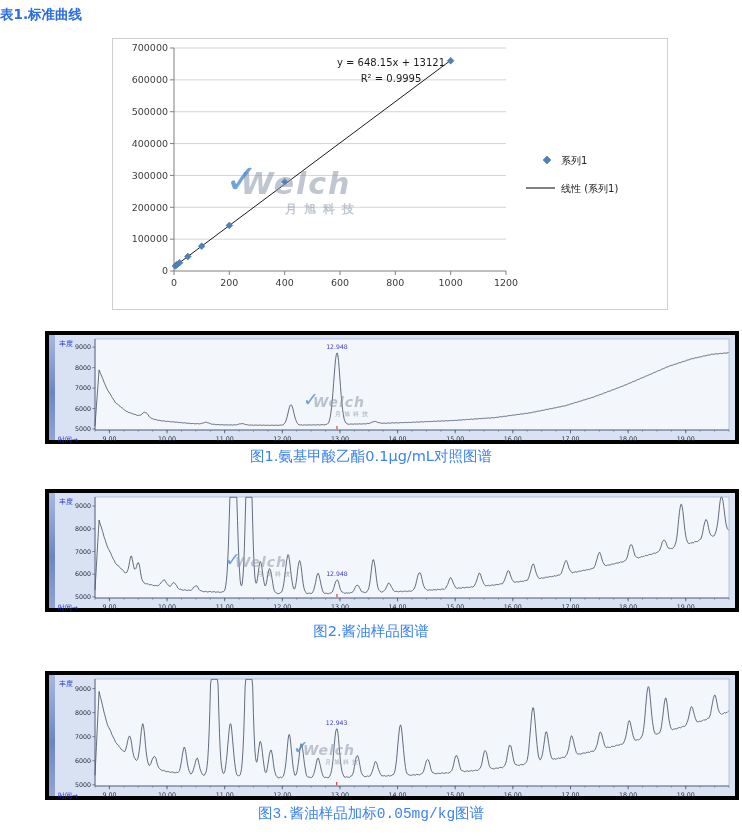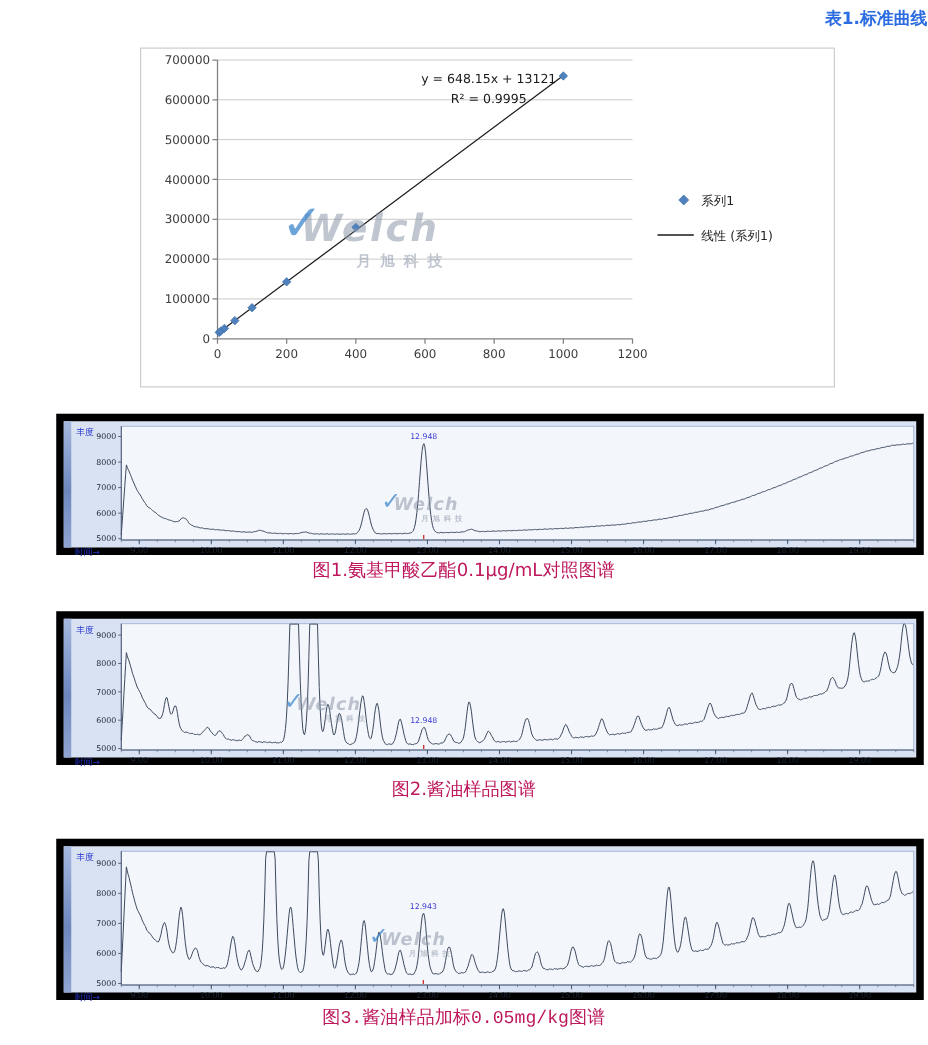--- a/index.html
+++ b/index.html
@@ -1,28 +1,28 @@
 <!DOCTYPE html>
 <html><head>
 <meta charset="utf-8">
 <style>
   html,body{margin:0;padding:0;background:#ffffff;}
   body{width:742px;height:836px;position:relative;font-family:"DejaVu Sans","Liberation Sans",sans-serif;overflow:hidden;}
-  .doc-title{position:absolute;top:6px;left:0;width:742px;text-align:right;
+  .doc-title{position:absolute;top:6px;left:0;width:742px;text-align:left;
     font-size:13.5px;font-weight:700;color:#2b6ce0;}
   .excel-chart{position:absolute;left:112px;top:38px;width:556px;height:272px;margin:0;
     background:#ffffff;border:1px solid #cfcfcf;box-sizing:border-box;}
   .chrom{position:absolute;left:45px;width:694px;margin:0;background:#d8e2f3;
-    border:6px solid #000000;box-sizing:border-box;}
+    border:4px solid #000000;box-sizing:border-box;}
   .chrom .accent{position:absolute;left:0;top:0;bottom:0;width:6px;
     background:linear-gradient(180deg,#a5b8e0 0%,#6d87be 55%,#90a5d2 100%);}
   #fig1{top:331px;height:113px;}
   #fig2{top:489px;height:123px;}
   #fig3{top:671px;height:129px;}
-  .caption{position:absolute;left:0;width:742px;text-align:center;color:#be185d;font-size:14.5px;}
+  .caption{position:absolute;left:0;width:742px;text-align:center;color:#3b82f6;font-size:14.5px;}
   #cap1{top:447px;}
   #cap2{top:622px;}
   #cap3{top:804px;font-family:Liberation Mono, monospace;}
   svg{position:absolute;left:0;top:0;}
   .chrom svg{left:6px;}
   
   .wm{position:absolute;pointer-events:none;text-align:center;line-height:1;}
   .wm .wm-brand{position:relative;color:rgba(140,152,170,0.55);font-weight:700;font-style:italic;}
   .wm .wm-check{position:absolute;color:rgba(60,135,205,0.75);font-style:normal;}
   .wm .wm-sub{color:rgba(140,152,170,0.55);font-weight:600;text-align:right;}

